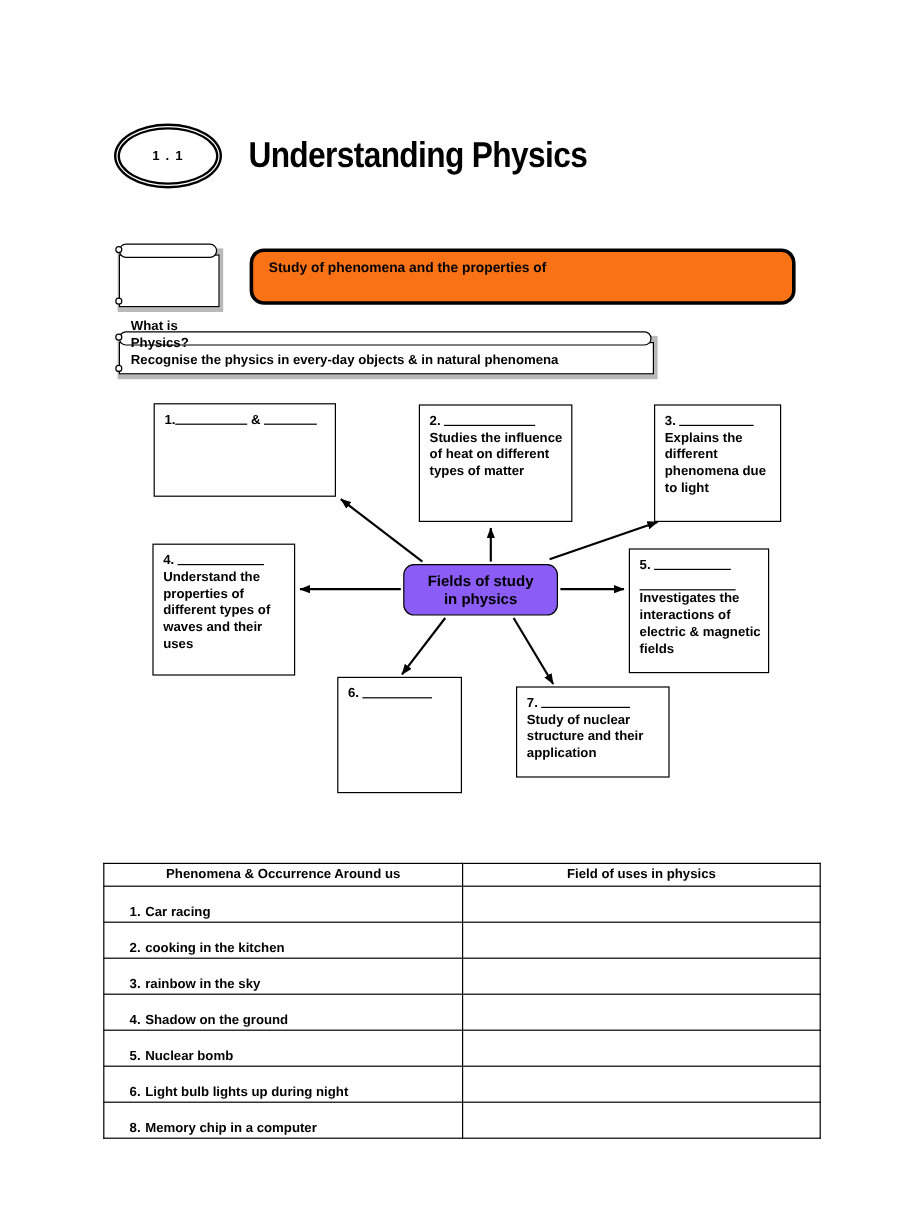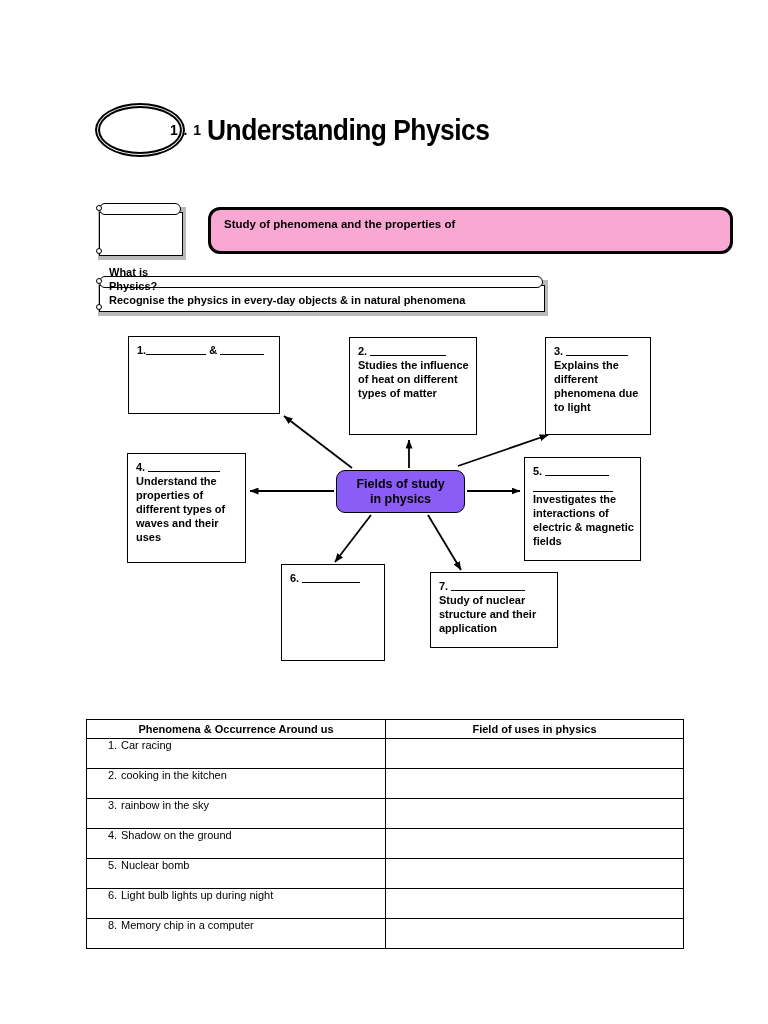--- a/index.html
+++ b/index.html
@@ -59,24 +59,23 @@
     background: #fff;
   }
   #section-badge .badge-label {
     position: absolute;
     left: 3px; top: 3px;
     width: 84px;
     height: 48px;
     display: flex;
     align-items: center;
     justify-content: center;
-    font-size: 14px;
+    font-size: 11px;
     font-weight: bold;
     letter-spacing: 1px;
-    padding-left: 46px;
   }
   #page-title {
     position: absolute;
     left: 112px;
     top: 10px;
     font-size: 30px;
     font-weight: bold;
     letter-spacing: -0.6px;
     transform: scaleX(0.88);
     transform-origin: left center;
@@ -144,26 +143,26 @@
   #note-what-is-physics .nb-text { left: 14px; top: 18px; width: 70px; margin-top: 44px; }
 
   #note-recognise { left: 95px; top: 276px; width: 450px; height: 36px; }
   #note-recognise .nb-text { left: 14px; top: 17px; width: 420px; }
 
   
   #definition-box {
     position: absolute;
     left: 208px;
     top: 207px;
-    width: 525px;
+    width: 455px;
     height: 47px;
     border: 3.5px solid #000;
     border-radius: 12px;
     box-sizing: border-box;
-    background: #f9a8d4;
+    background: #f97316;
     padding-left: 11px;
   }
   #definition-box .def-text {
     position: absolute;
     left: 13px;
     top: 8px;
     font-size: 11.5px;
     font-weight: bold;
     white-space: nowrap;
   }
@@ -255,22 +254,22 @@
   #phenomena-table th {
     height: 19px;
     font-size: 11px;
     font-weight: bold;
     text-align: center;
     vertical-align: middle;
   }
   #phenomena-table td.item-cell {
     height: 30px;
     font-size: 11px;
-    font-weight: normal;
-    padding: 0 0 0 0;
+    font-weight: bold;
+    padding: 15px 0 0 0;
   }
   #phenomena-table td.answer-cell { height: 30px; }
   #phenomena-table .item-num {
     display: inline-block;
     width: 34px;
     padding-left: 21px;
     box-sizing: border-box;
   }
   #phenomena-table .col-left { width: 299px; }
   #phenomena-table .col-right { width: 298px; }

